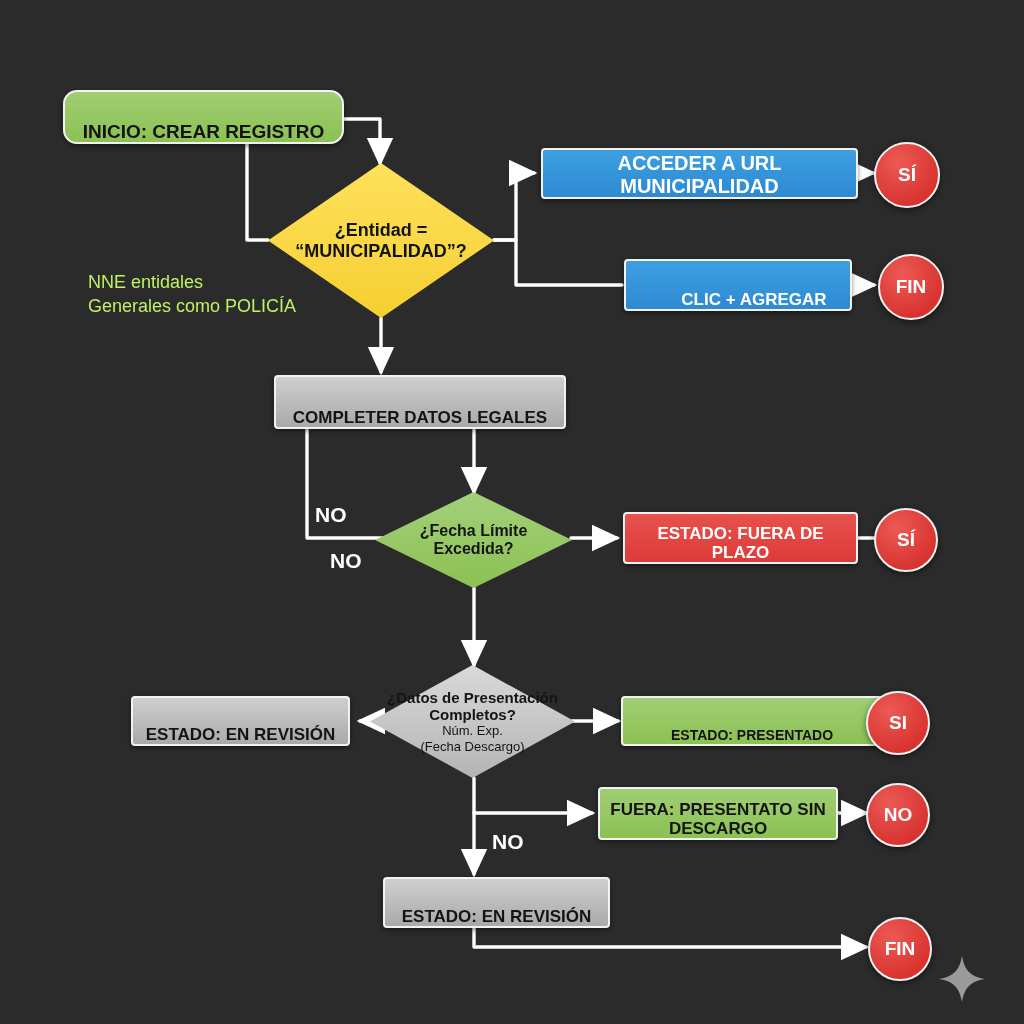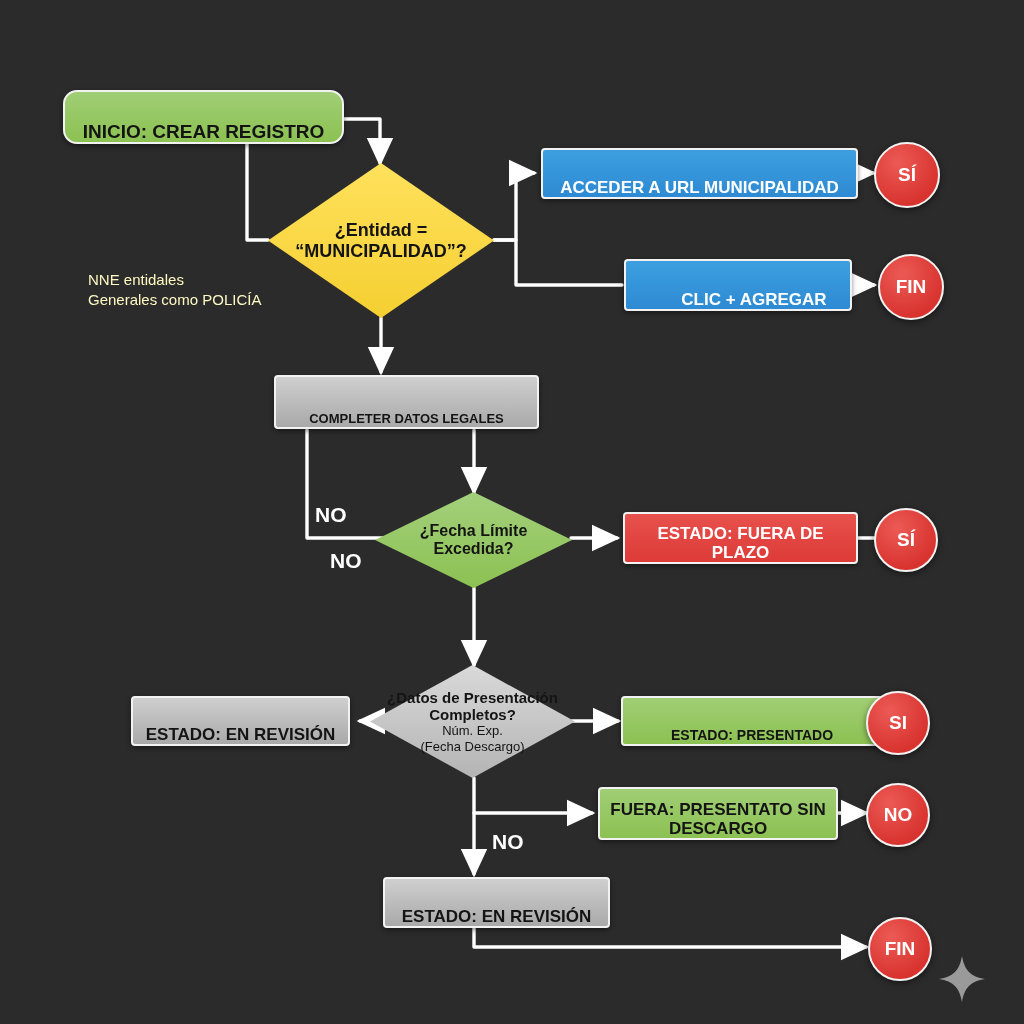--- a/index.html
+++ b/index.html
@@ -103,22 +103,22 @@
   .edge-label {
     position: absolute;
     color: #ffffff;
     font-weight: bold;
     font-size: 21px;
     z-index: 4;
     white-space: nowrap;
   }
   .note {
     position: absolute;
-    color: #fef9c3;
-    font-size: 15px;
+    color: #bef264;
+    font-size: 18px;
     line-height: 1.35;
     z-index: 4;
     white-space: pre-line;
   }
 
   .sparkle {
     position: absolute;
     z-index: 5;
   }
 </style>
@@ -180,29 +180,29 @@
   </div>
 
   <div class="diamond d-yellow" style="left:268px; top:163px; width:226px; height:155px;">
     <div class="shape"></div>
     <div class="dtext" style="font-size:18px;">
       <span>¿Entidad =</span>
       <span>“MUNICIPALIDAD”?</span>
     </div>
   </div>
 
-  <div class="node rect fill-blue" style="left:541px; top:148px; width:317px; height:51px; font-size:17px;">
+  <div class="node rect fill-blue" style="left:541px; top:148px; width:317px; height:51px; font-size:20px;">
     <span class="lbl">ACCEDER A URL MUNICIPALIDAD</span>
   </div>
 
   <div class="node rect fill-blue" style="left:624px; top:259px; width:228px; height:52px; font-size:17px;padding-left:32px;">
     <span class="lbl">CLIC + AGREGAR</span>
   </div>
 
-  <div class="node rect fill-gray" style="left:274px; top:375px; width:265px; height:54px; font-size:13px;">
+  <div class="node rect fill-gray" style="left:274px; top:375px; width:292px; height:54px; font-size:17px;">
     <span class="lbl">COMPLETER DATOS LEGALES</span>
   </div>
 
   <div class="diamond d-green" style="left:375px; top:492px; width:197px; height:96px;">
     <div class="shape"></div>
     <div class="dtext" style="font-size:16px;">
       <span>¿Fecha Límite</span>
       <span>Excedida?</span>
     </div>
   </div>

